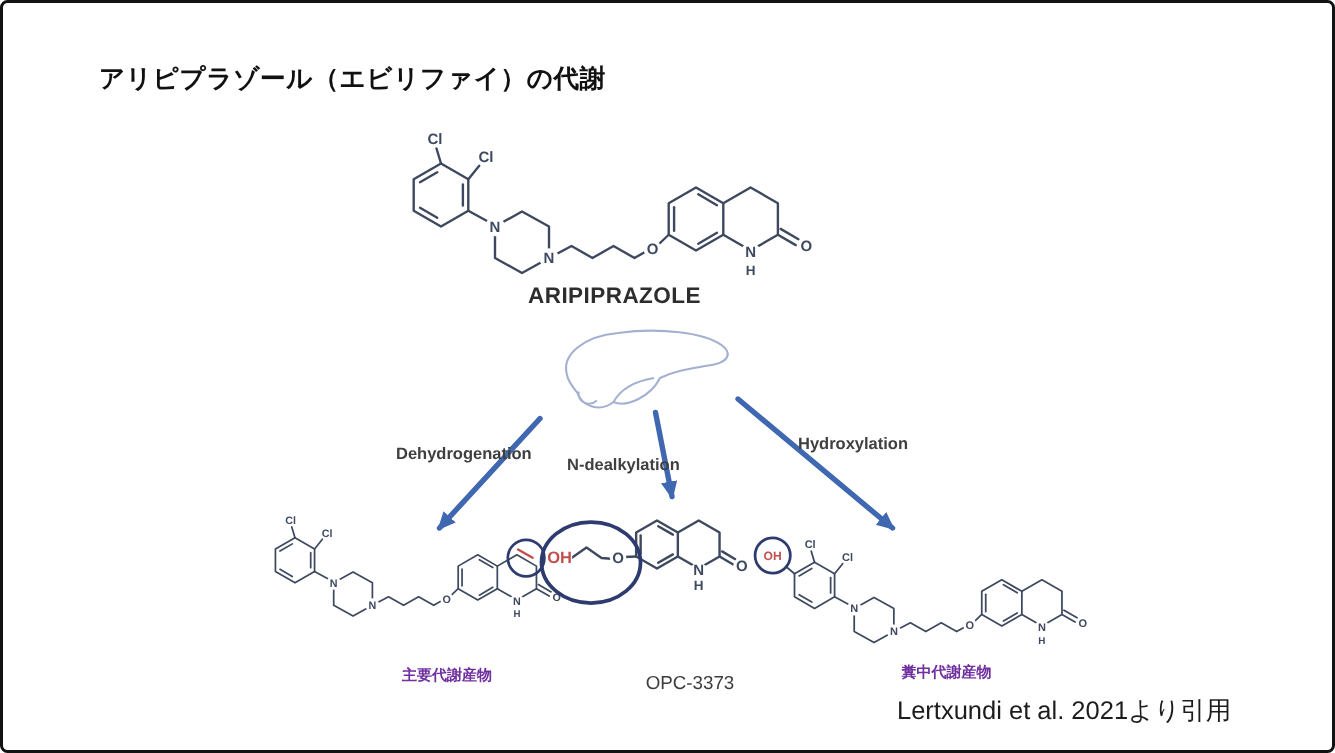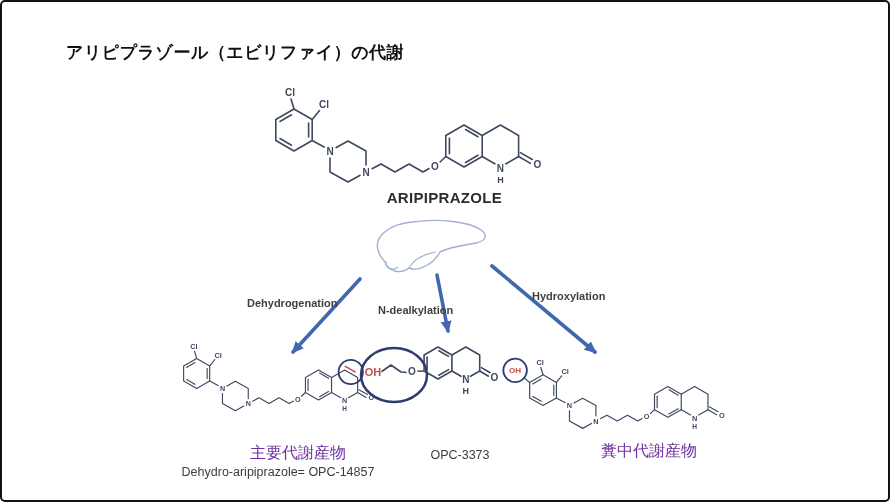--- a/index.html
+++ b/index.html
@@ -9,35 +9,35 @@
     font-family:"Liberation Sans", sans-serif;
   }
   .abs{position:absolute;}
   svg.abs{overflow:visible;}
 
   .title{
     position:absolute; left:64px; top:39px; font-size:17px; font-weight:700;
     color:#111; letter-spacing:.5px;
   }
   .compound-label{
-    position:absolute; left:350px; top:187px; width:150px; text-align:right;
+    position:absolute; left:350px; top:187px; width:150px; text-align:left;
     font-size:15px; font-weight:700; color:#2d2d2d; letter-spacing:.3px;
   }
   .enzyme-label{
     position:absolute; left:356px; top:231px; font-size:15.5px; font-weight:700;
     color:var(--enzyme-text,#1f2b5a);
   }
   .reaction-label{
     position:absolute; font-size:11px; font-weight:700; color:#3f3f3f;
   }
   .product-label{
     position:absolute; font-size:12.5px; font-weight:400; color:#3c3c3c; text-align:center;margin-top:40px;
   }
   .category-label{
-    position:absolute; font-size:16px; font-weight:400; color:var(--category-text,#7030a0);
+    position:absolute; font-size:10px; font-weight:700; color:var(--category-text,#7030a0);
     text-align:center;
   }
   .citation{
     position:absolute; left:596px; top:460px; font-size:17px; font-weight:400; color:#1c1c1c;
   }
 
   
   .bond{stroke:var(--structure,#3e4960); stroke-width:1.6; fill:none;
         stroke-linecap:round; stroke-linejoin:round;}
   .mask{fill:#fff; stroke:none;}
@@ -114,21 +114,21 @@
     <defs>
       <marker id="ah" markerUnits="userSpaceOnUse" markerWidth="16" markerHeight="14" refX="10" refY="5.5" orient="auto">
         <path class="arrowhead" d="M0,0 L12,5.5 L0,11 Z"></path>
       </marker>
     </defs>
     <line class="arrow" x1="358" y1="277" x2="291" y2="350" marker-end="url(#ah)"></line>
     <line class="arrow" x1="435" y1="273" x2="446" y2="329" marker-end="url(#ah)"></line>
     <line class="arrow" x1="490" y1="264" x2="593" y2="350" marker-end="url(#ah)"></line>
   </svg>
 
-  <div class="reaction-label" style="left:245px;top:295px">Dehydrogenation</div>
+  <div class="reaction-label" style="left:262px;top:295px">Dehydrogenation</div>
   <div class="reaction-label" style="left:376px;top:302px">N-dealkylation</div>
   <div class="reaction-label" style="left:530px;top:288px">Hydroxylation</div>
 
   <svg class="abs" style="left:166px;top:334px;width:215px;height:90px" viewBox="0 0 300 125">
     <use href="#arip-skeleton"></use>
     <g>
       <line class="red-bond" x1="247.5" y1="42" x2="261" y2="49.8"></line>
       <circle class="hl-circle" cx="255" cy="50" r="17"></circle>
     </g>
   </svg>
@@ -160,21 +160,21 @@
   <svg class="abs" style="left:498px;top:350px;width:230px;height:94px" viewBox="-18 0 312 128">
     <use href="#arip-skeleton"></use>
     <g>
       <line class="bond" x1="21.8" y1="41.5" x2="14.3" y2="35.2"></line>
       <circle class="hl-circle" cx="2" cy="25" r="16"></circle>
       <circle class="mask" cx="2" cy="25" r="10"></circle>
       <text class="atom atom-oh red-atom" x="2" y="29">OH</text>
     </g>
   </svg>
 
-  <div class="product-label" style="left:170px;top:423px;width:212px">Dehydro-aripiprazole= OPC-14857</div>
   <div class="category-label" style="left:215px;top:441px;width:162px">主要代謝産物</div>
 
   <div class="product-label" style="left:402px;top:406px;width:112px">OPC-3373</div>
 
   <div class="category-label" style="left:599px;top:439px;text-align:right">糞中代謝産物</div>
 
+  <div class="citation">Lertxundi et al. 2021より引用</div>
 
 </div>
 
 </body></html>

